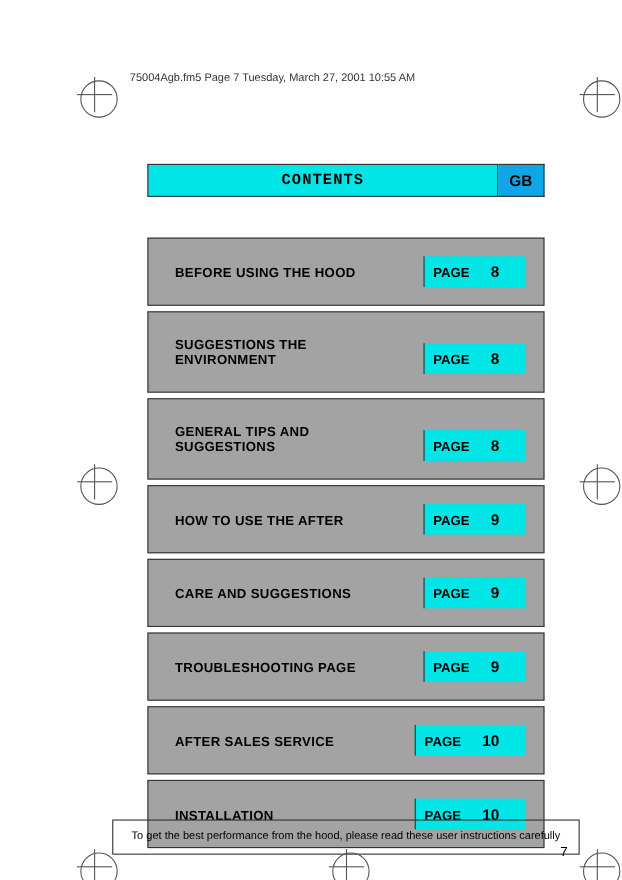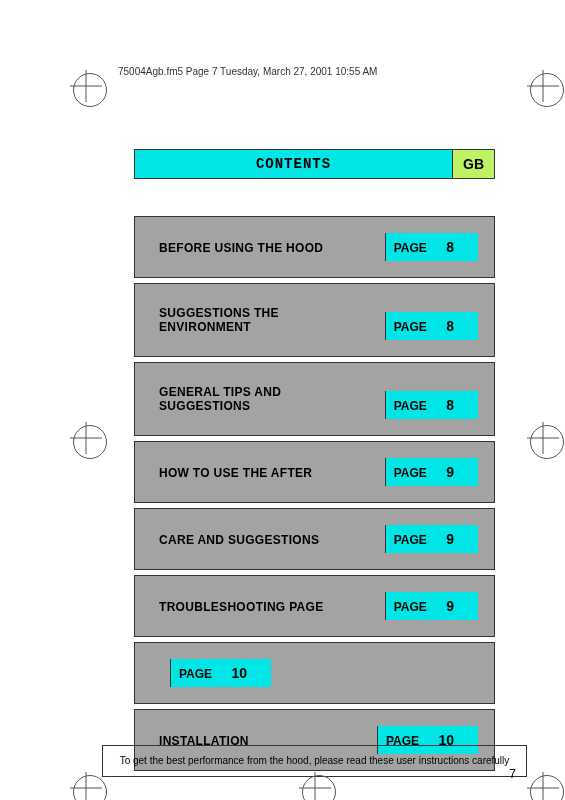--- a/index.html
+++ b/index.html
@@ -86,21 +86,21 @@
       padding: 6px 10px;
       font-size: 14px;
       font-weight: 900;
       color: #000;
       text-align: center;
       border: 1.5px solid #333;
       letter-spacing: 1px;
       font-family: Liberation Mono, monospace;
     }
     .contents-gb {
-      background: #bef264;
+      background: #0ea5e9;
       padding: 6px 10px;
       font-size: 14px;
       font-weight: 900;
       color: #000;
       border: 1.5px solid #333;
       border-left: none;
       min-width: 38px;
       text-align: center;
     }
 
@@ -204,20 +204,21 @@
         </div>
         <div class="toc-item">
           <span class="toc-label">CARE AND SUGGESTIONS</span>
           <span class="toc-page">PAGE <span class="page-num">9</span></span>
         </div>
         <div class="toc-item">
           <span class="toc-label">TROUBLESHOOTING PAGE</span>
           <span class="toc-page">PAGE <span class="page-num">9</span></span>
         </div>
         <div class="toc-item">
+          <span class="toc-label">AFTER SALES SERVICE</span>
           <span class="toc-page">PAGE <span class="page-num">10</span></span>
         </div>
         <div class="toc-item">
           <span class="toc-label">INSTALLATION</span>
           <span class="toc-page">PAGE <span class="page-num">10</span></span>
         </div>
       </div>
 
   </div>
 

